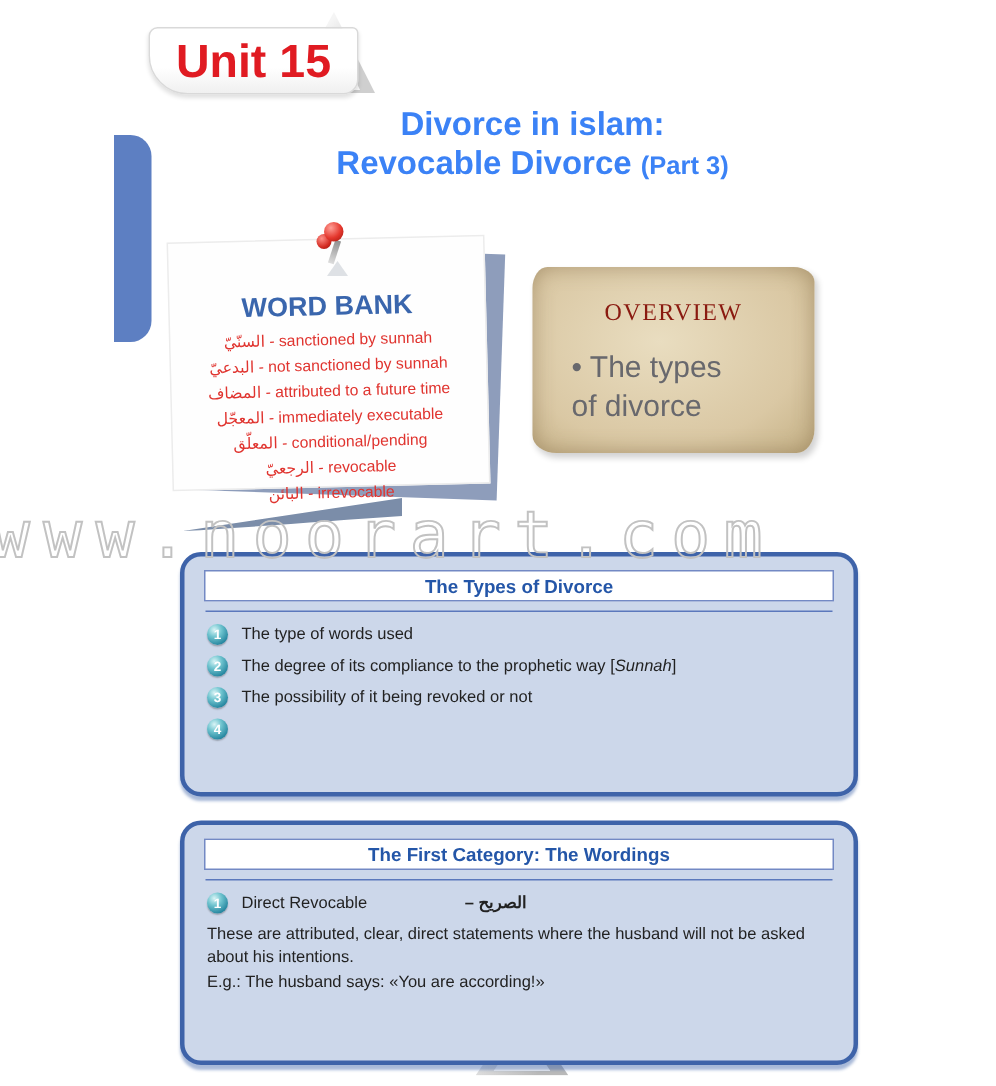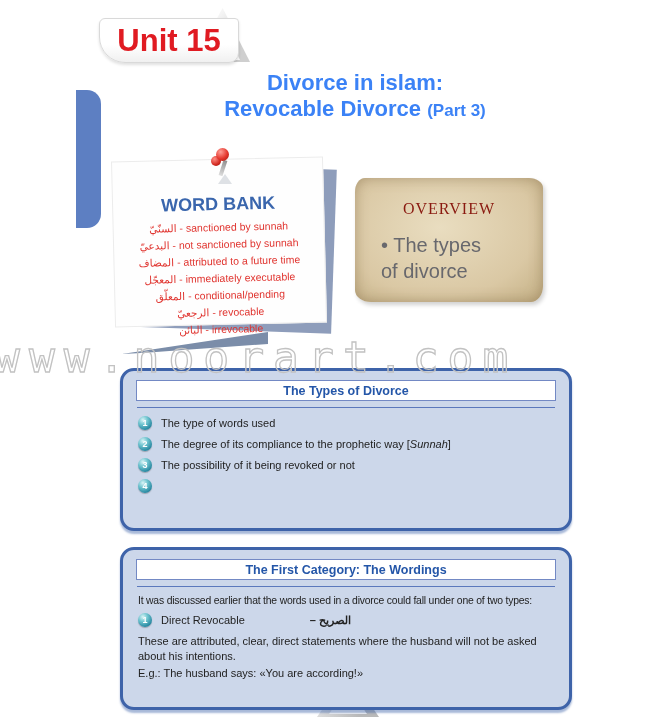--- a/index.html
+++ b/index.html
@@ -209,21 +209,20 @@
       <span class="btext">The possibility of it being revoked or not</span>
     </div>
     <div class="brow">
       <span class="sphere">4</span>
     </div>
   </div>
 
   <div class="cbox box2">
     <div class="cbox-header">The First Category: The Wordings</div>
     <div class="header-rule"></div>
-    <div class="btext intro tight">It was discussed earlier that the words used in a divorce could fall under one of two types:</div>
     <div class="brow">
       <span class="sphere">1</span>
       <span class="btext">Direct Revocable</span>
       <span class="btext arabic-term">– الصريح</span>
     </div>
     <div class="btext para">These are attributed, clear, direct statements where the husband will not be asked about his intentions.</div>
     <div class="btext para">E.g.: The husband says: «You are according!»</div>
   </div>
 
   <div class="page-tri"></div>

